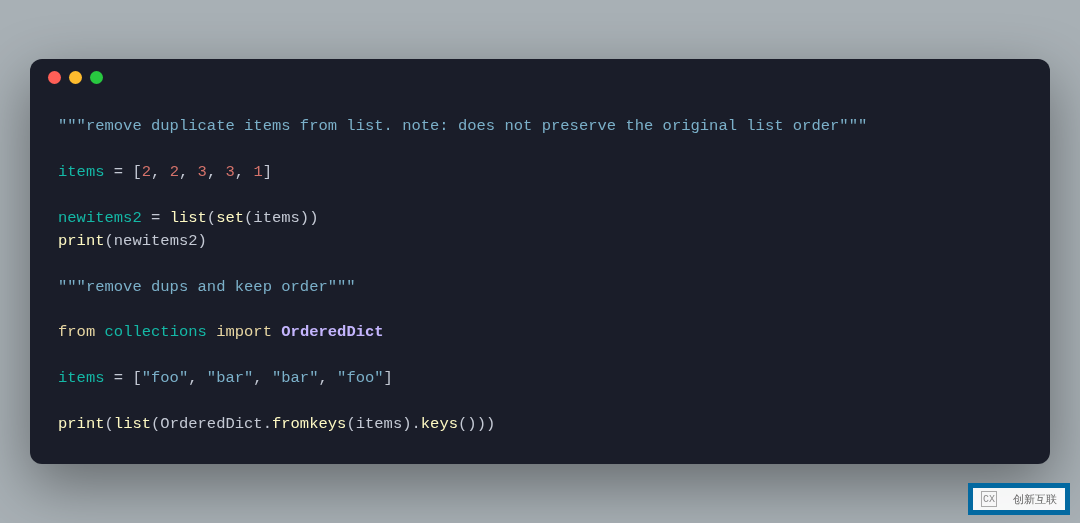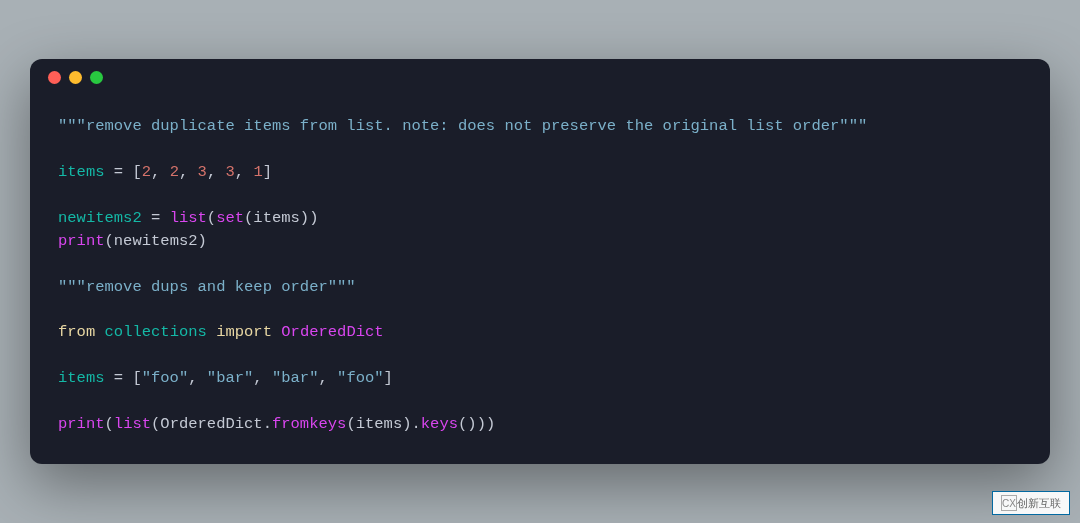--- a/index.html
+++ b/index.html
@@ -41,38 +41,38 @@
     .dot-green { background: #28c840; }
     .code-area {
       padding: 18px 28px 28px 28px;
       font-size: 15.5px;
       line-height: 1.48;
       white-space: pre;
       color: #c4c9d4;
     }
     .t-str { color: #7bb0c9; }
     .t-num { color: #d6736b; }
-    .t-fn { color: #d946ef; }
+    .t-fn { color: #fef9c3; }
     .t-id { color: #e8d7a3; }
     .t-name { color: #14b8a6; }
-    .t-mod { color: #d946ef; }
+    .t-mod { color: #c4b5fd; font-weight: bold; }
     .t-punc { color: #c4c9d4; }
     .watermark {
       position: absolute;
       right: 10px;
       bottom: 8px;
       background: rgba(255,255,255,0.92);
-      border: 1px solid #0369a1;
+      border: 5px solid #0369a1;
       padding: 3px 8px;
-      font-family: Liberation Sans, sans-serif;
+      font-family: Liberation Mono, monospace;
       font-size: 11px;
       color: #666;
       display: flex;
       align-items: center;
-      gap: 0;
+      gap: 16px;
     }
     .wm-logo {
       width: 16px;
       height: 16px;
       border: 1px solid #aaa;
       display: flex;
       align-items: center;
       justify-content: center;
       font-size: 10px;
       color: #888;

